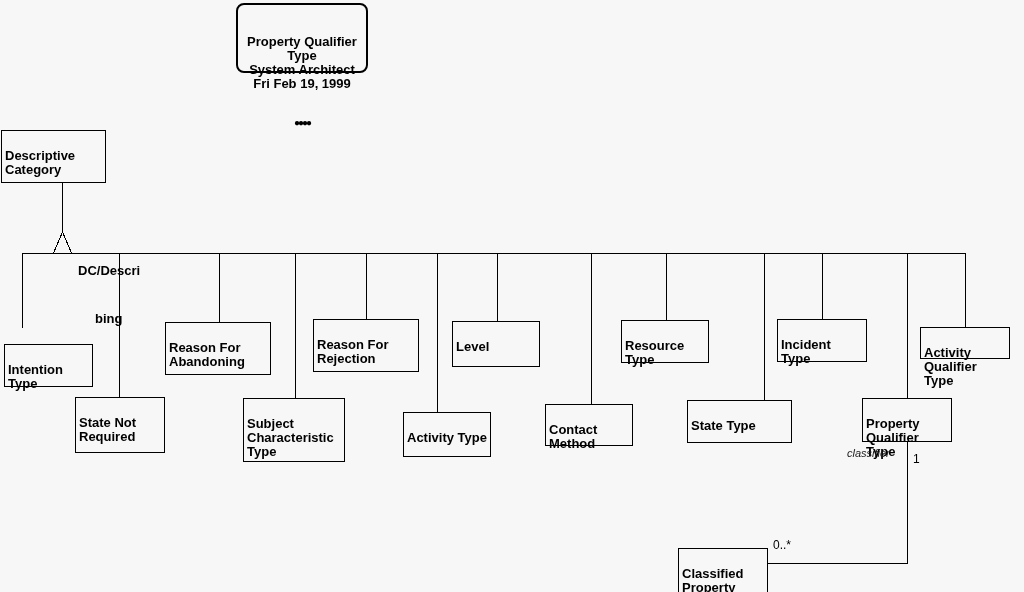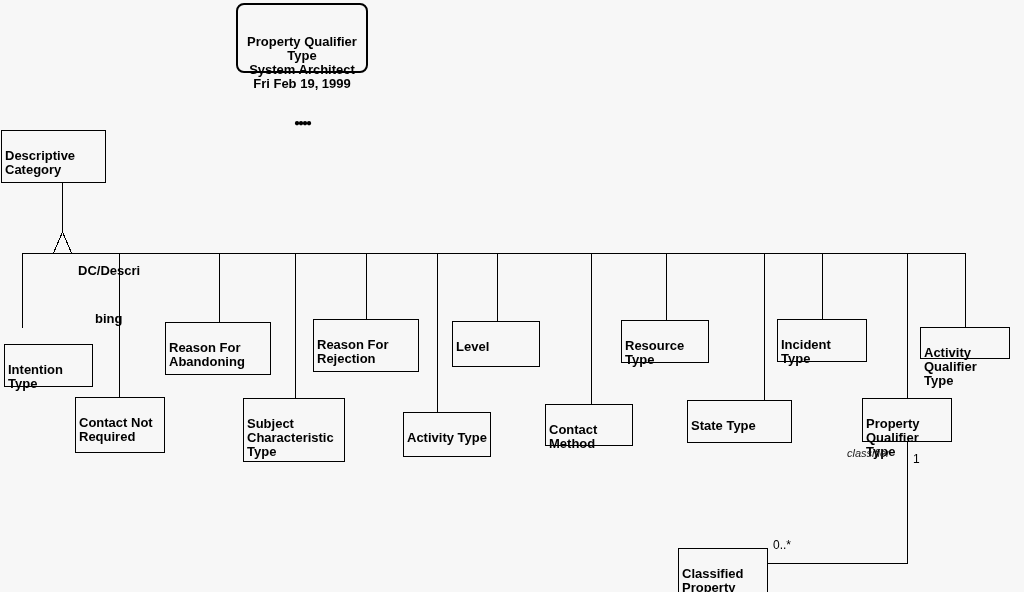--- a/index.html
+++ b/index.html
@@ -129,21 +129,21 @@
 Fri Feb 19, 1999</div>
     <div class="title-dots">●●●●</div>
   </div>
 
   <div class="entity" style="left:1px; top:130px; width:105px; height:53px;">Descriptive
 Category</div>
 
   <div class="entity" style="left:4px; top:344px; width:89px; height:43px;">Intention
 Type</div>
 
-  <div class="entity" style="left:75px; top:397px; width:90px; height:56px;">Contact Not
+  <div class="entity" style="left:75px; top:397px; width:90px; height:56px;">State Not
 Required</div>
 
   <div class="entity" style="left:165px; top:322px; width:106px; height:53px;">Reason For
 Abandoning</div>
 
   <div class="entity" style="left:243px; top:398px; width:102px; height:64px;">Subject
 Characteristic
 Type</div>
 
   <div class="entity" style="left:313px; top:319px; width:106px; height:53px;">Reason For

